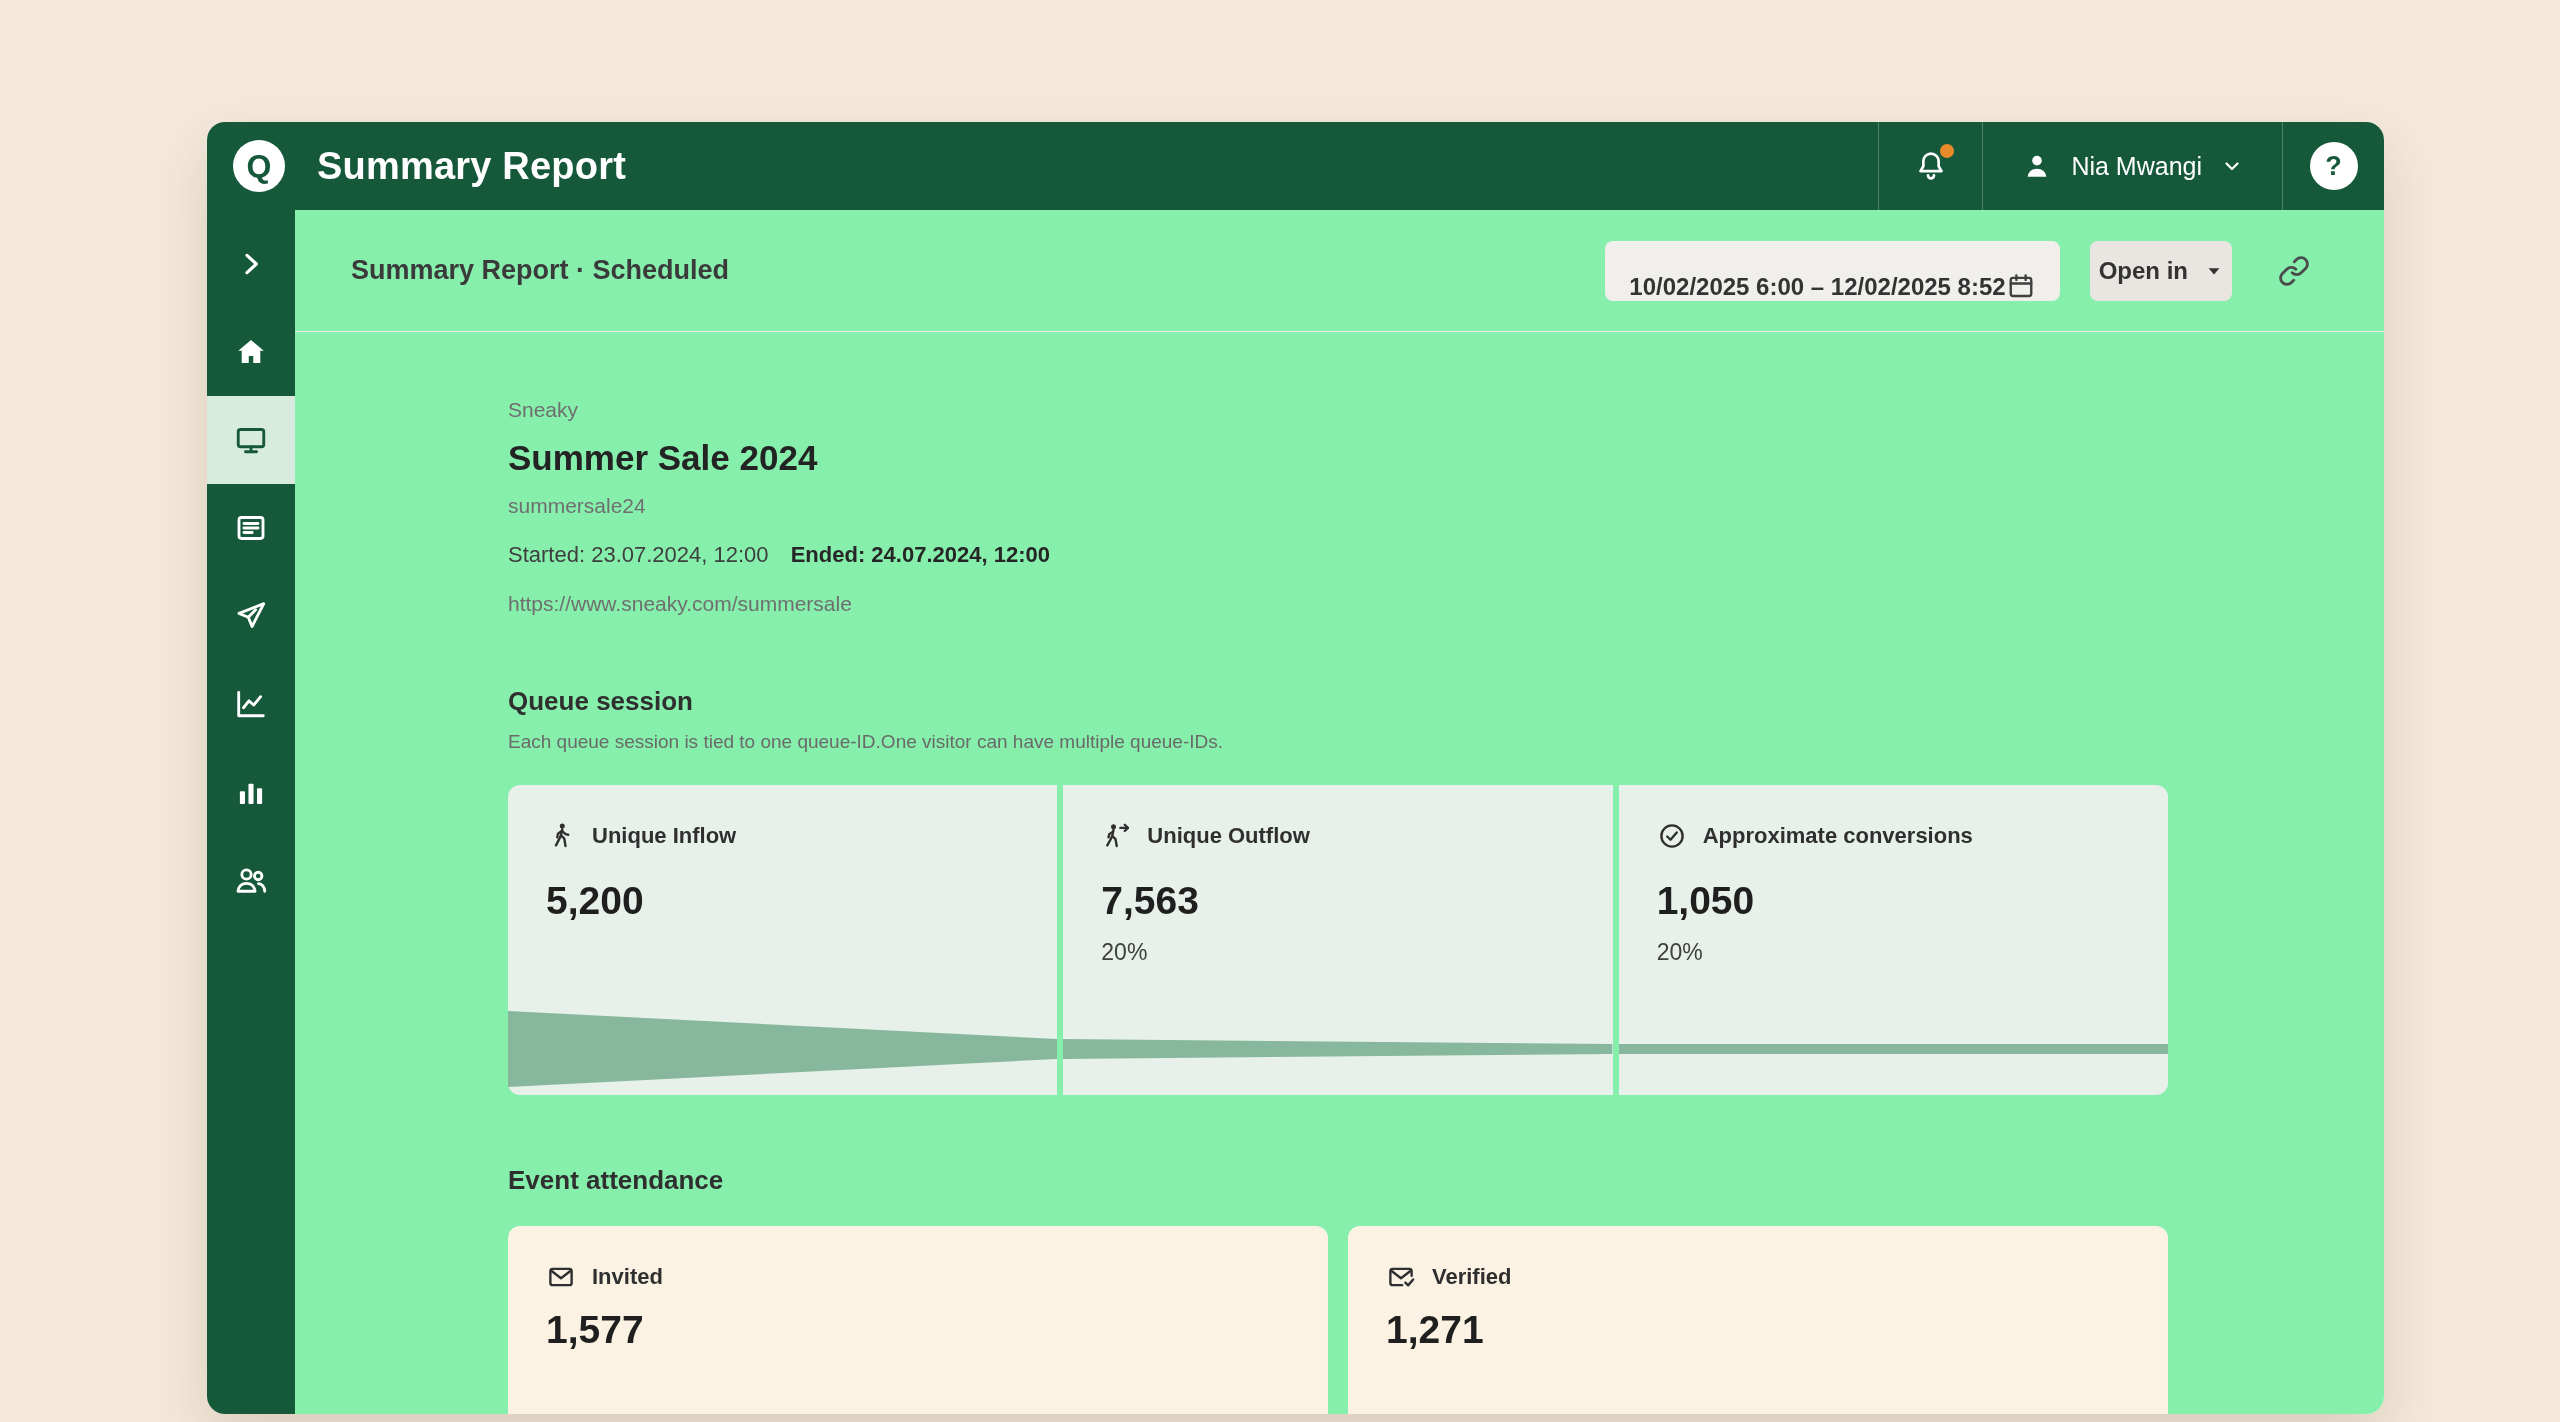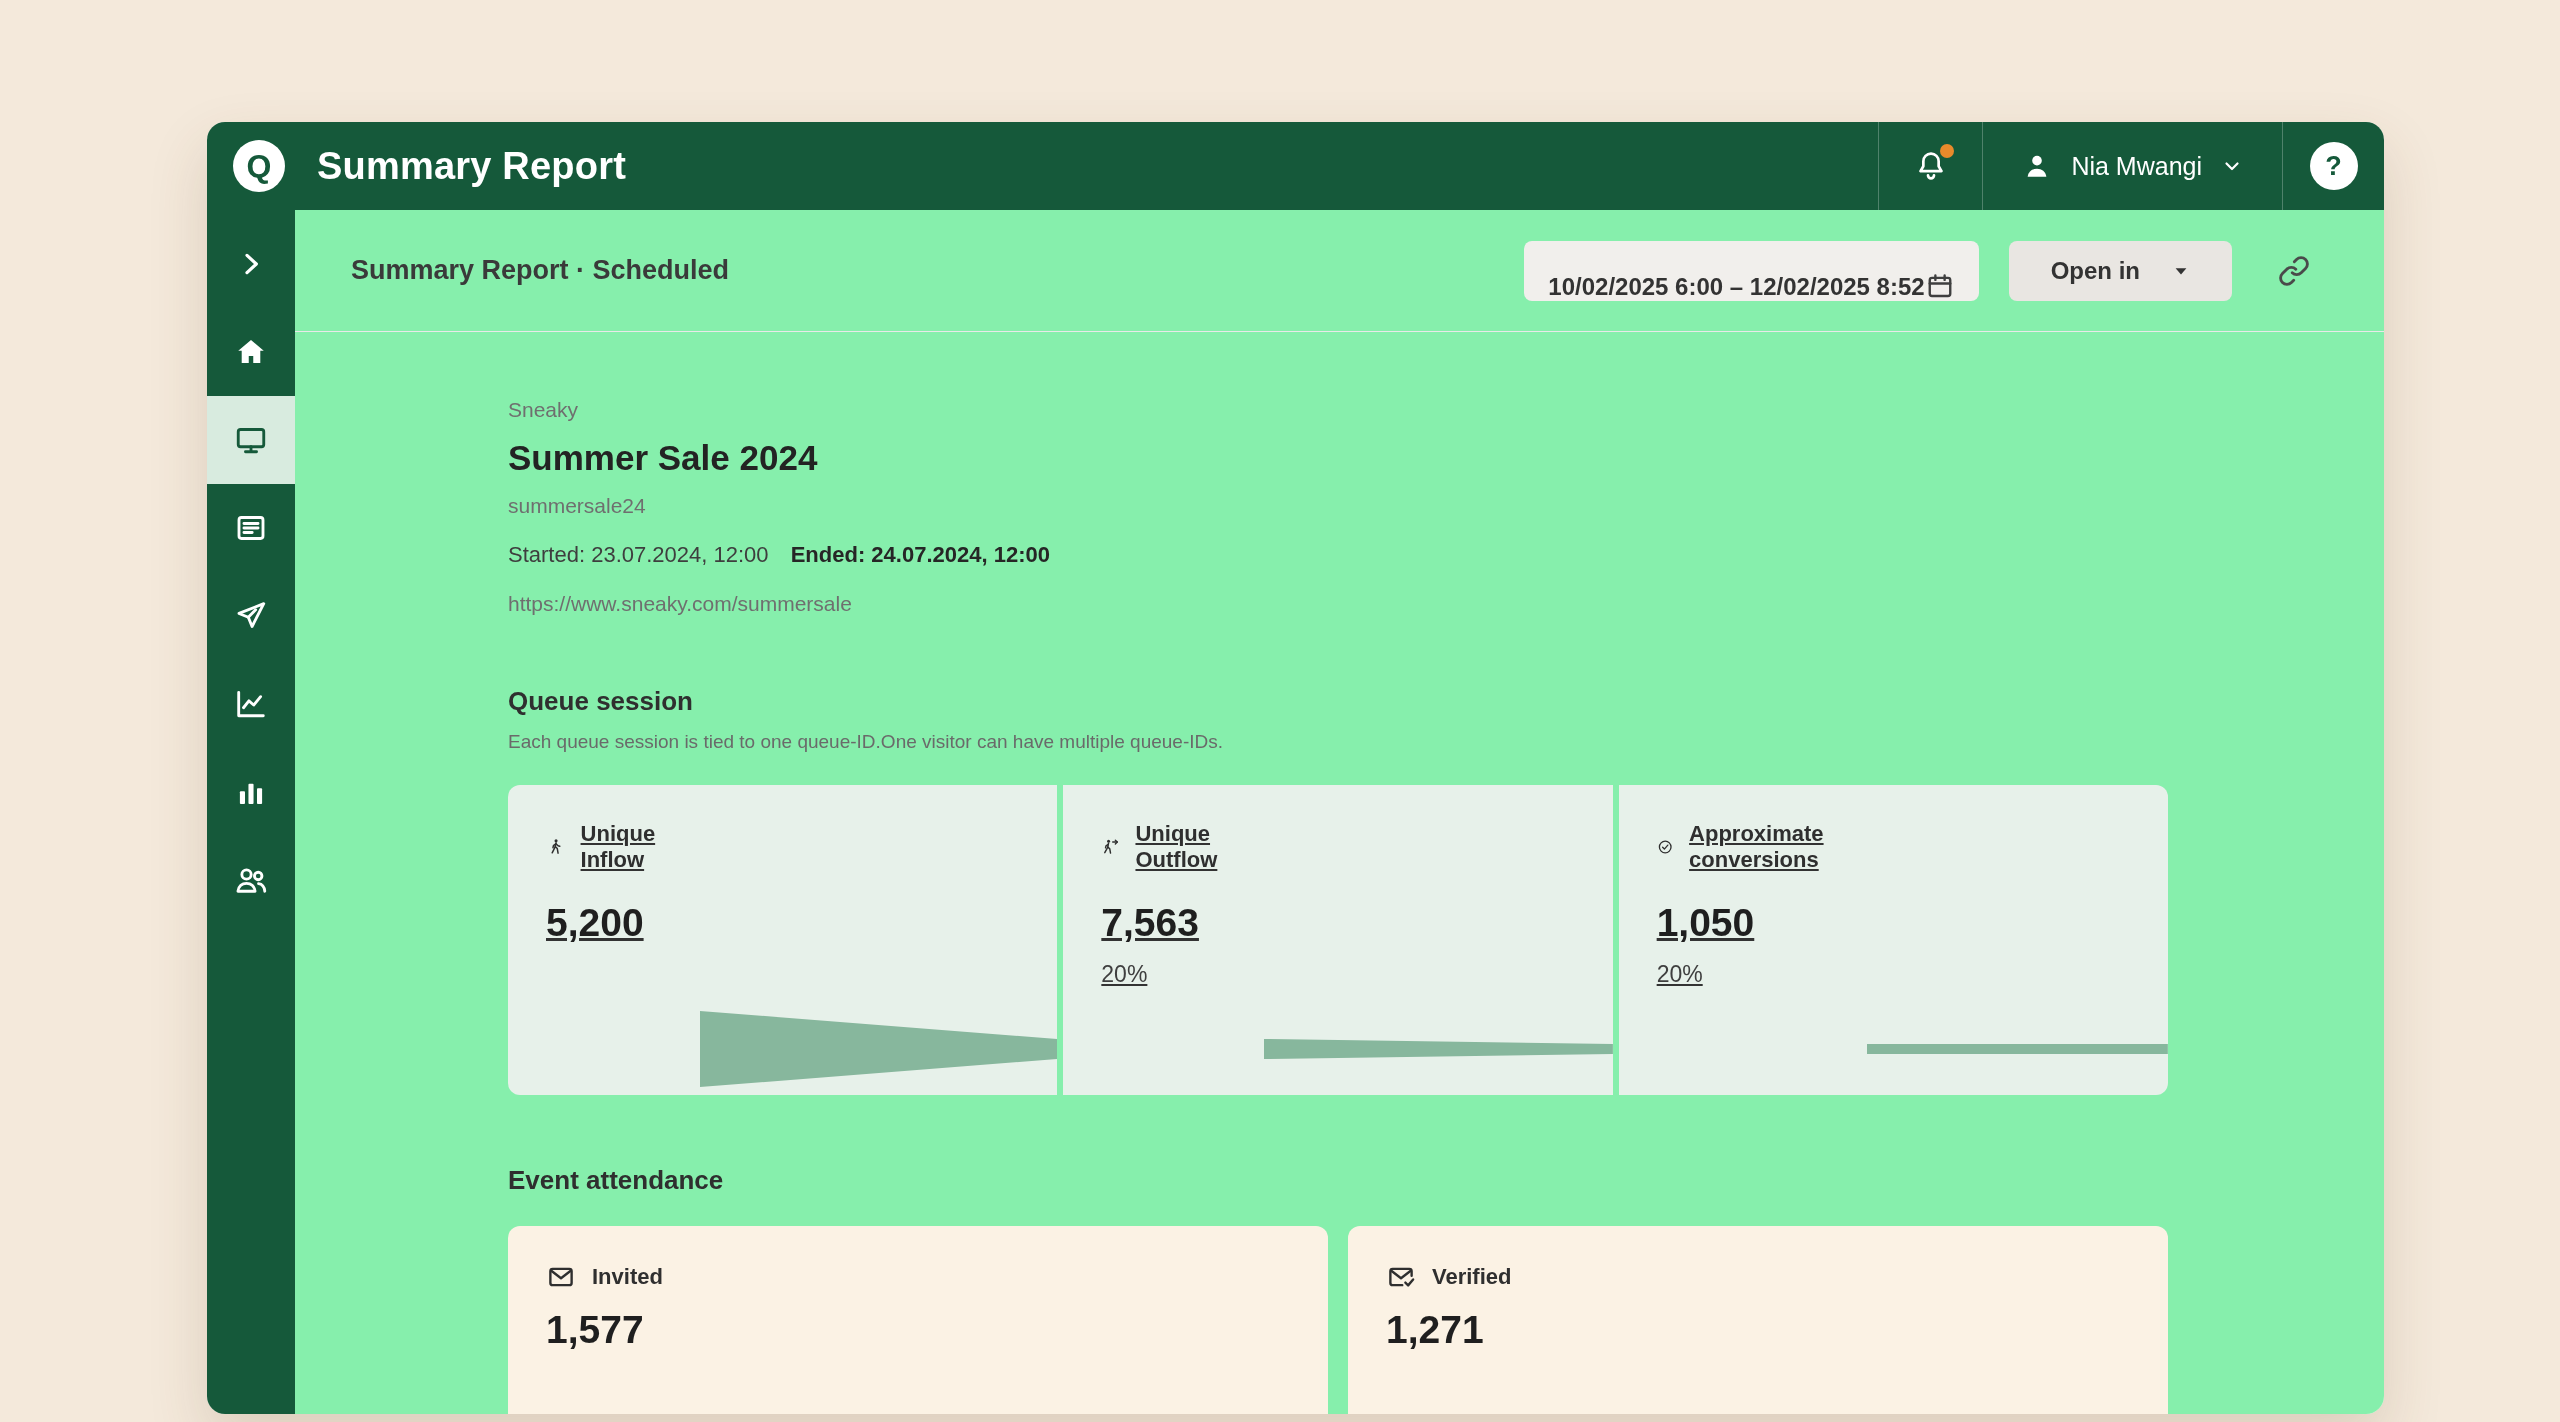--- a/index.html
+++ b/index.html
@@ -38,35 +38,35 @@
   .side-item.active{background:var(--active-bg); color:var(--brand);}
   .main{flex:1; display:flex; flex-direction:column; background:#86efac; min-width:0;}
   
   .subheader{flex:0 0 122px; display:flex; align-items:center; padding:0 72px 0 56px;
     border-bottom:1px solid var(--divider);}
   .breadcrumb{font-size:27px; font-weight:600; color:#3a3a3a;}
   .sub-spacer{flex:1;}
   .date-box{height:60px; background:var(--control-bg); border-radius:8px; display:flex; align-items:flex-end;
     padding:0 24px; font-size:24px; font-weight:600; color:#333; cursor:pointer;}
   .open-in{height:60px; background:var(--control-bg2); border-radius:8px; display:flex; align-items:center;
-    gap:32px; padding:0 42px; font-size:24px; font-weight:600; color:#333; margin-left:30px; cursor:pointer;}
+    gap:17px; padding:0 9px; font-size:24px; font-weight:600; color:#333; margin-left:30px; cursor:pointer;}
   .link-btn{margin-left:44px; color:#4a4a4a; cursor:pointer; display:flex; align-items:center;}
   
   .content{flex:1; overflow:hidden; padding:66px 0 0 213px;}
   .brand-label{font-size:21px; color:var(--text-gray);}
   .campaign-title{font-size:35px; font-weight:700; color:#232323; margin-top:16px;}
   .campaign-slug{font-size:21px; color:var(--text-gray); margin-top:16px;}
   .campaign-dates{font-size:22px; color:#3e3e3e; margin-top:24px;}
   .campaign-dates .ended{font-weight:700; color:#262626; margin-left:16px;}
   .campaign-url{font-size:21px; color:var(--text-gray); margin-top:24px;}
   .section-heading{font-size:26px; font-weight:600; color:#2f2f2f; margin-top:70px;}
   .section-desc{font-size:19px; color:#6a6a6a; margin-top:14px;}
   
   .queue-card{width:1660px; margin-top:32px; display:flex; gap:6px;}
-  .queue-panel{flex:1; background:var(--mint); display:flex; flex-direction:row; height:310px;text-decoration:underline;}
+  .queue-panel{flex:1; background:var(--mint); display:flex; flex-direction:column; height:310px;}
   .queue-panel:first-child{border-radius:12px 0 0 12px;}
   .queue-panel:last-child{border-radius:0 12px 12px 0;}
   .panel-body{padding:36px 30px 0 38px;}
   .panel-label-row{display:flex; align-items:center; gap:16px; font-size:22px; font-weight:600; color:#2f2f2f;}
   .panel-label-row .ic{color:#2f2f2f;}
   .panel-value{font-size:39px; font-weight:700; color:#1f1f1f; margin-top:28px;}
   .panel-percent{font-size:23px; color:#3f3f3f; margin-top:16px; min-height:26px;}
   .funnel{width:100%; height:92px; margin-top:auto; display:block; color:var(--funnel);}
   
   .attendance-row{width:1660px; margin-top:30px; display:flex; gap:20px;}

